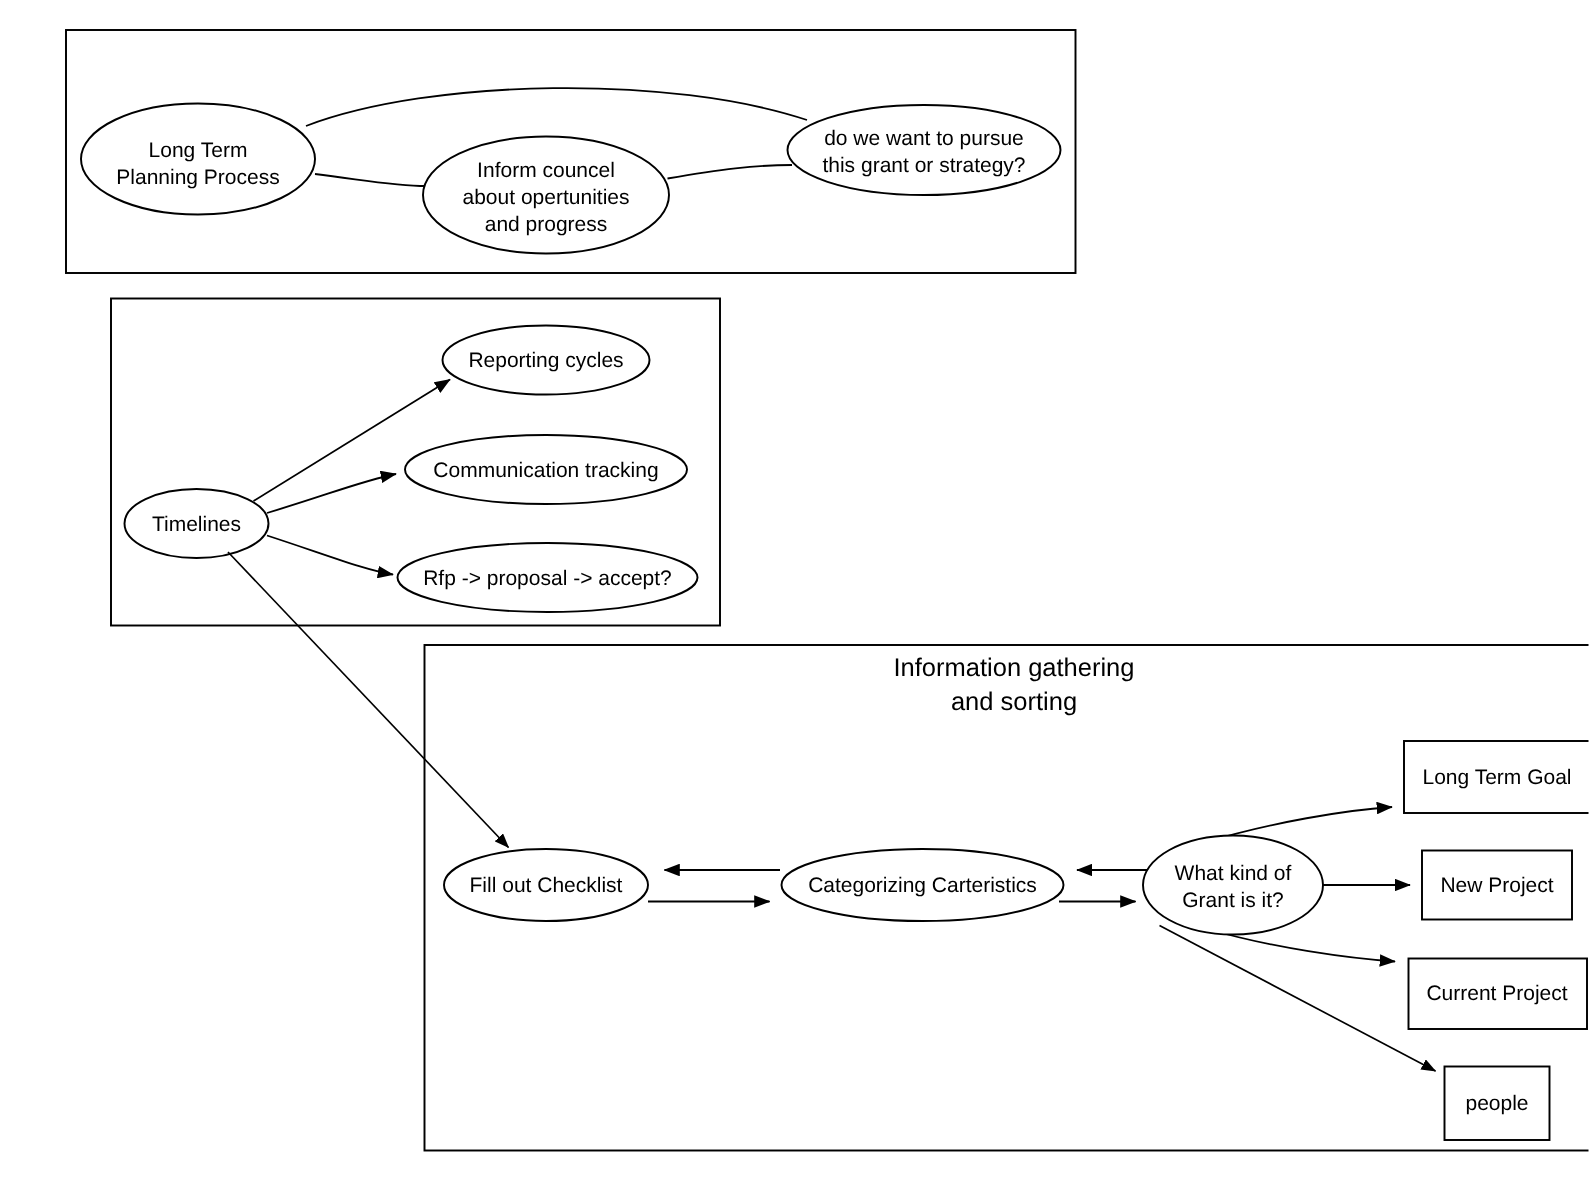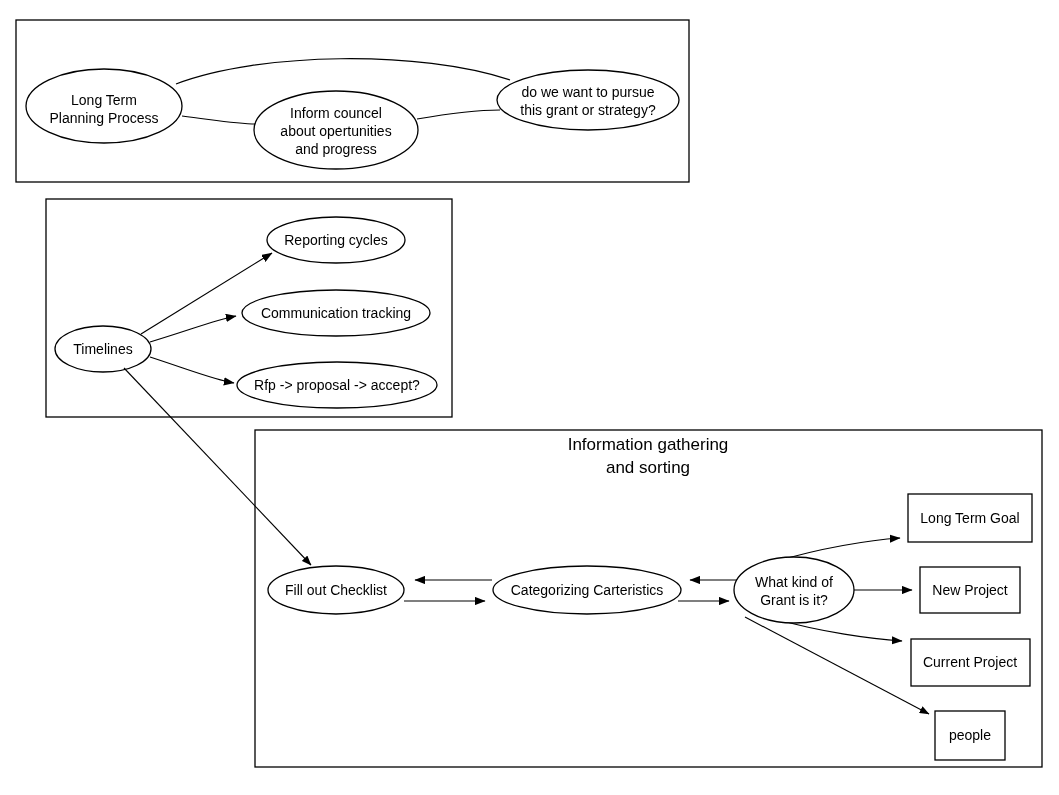--- a/index.html
+++ b/index.html
@@ -11,20 +11,21 @@
     width: 1059px;
     height: 795px;
     font-family: "Liberation Sans", sans-serif;
     overflow: hidden;
   }
   #diagram-root {
     position: relative;
     width: 862px;
     height: 795px;
     background: #ffffff;
+    padding-left: 28px;
   }
   svg.diagram {
     display: block;
     width: 1059px;
     height: 795px;
   }
   .group-box {
     fill: none;
     stroke: #000000;
     stroke-width: 1.3;

